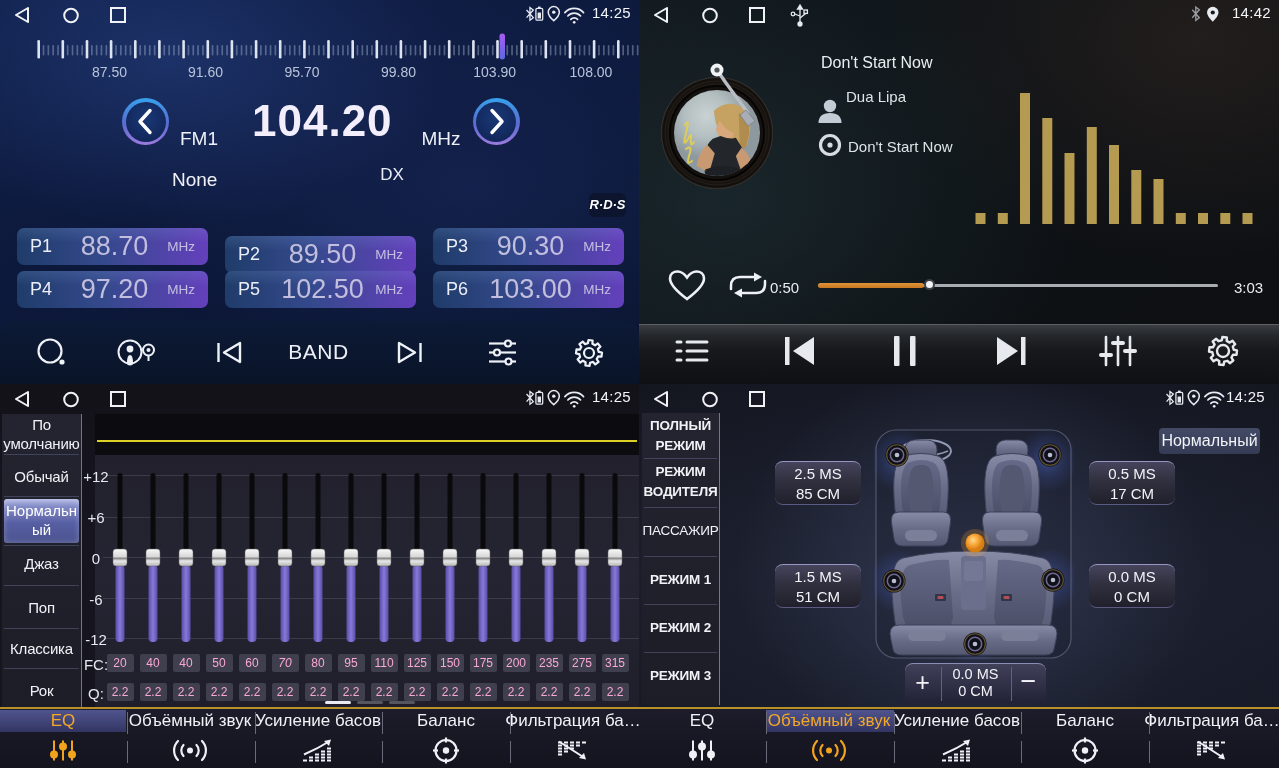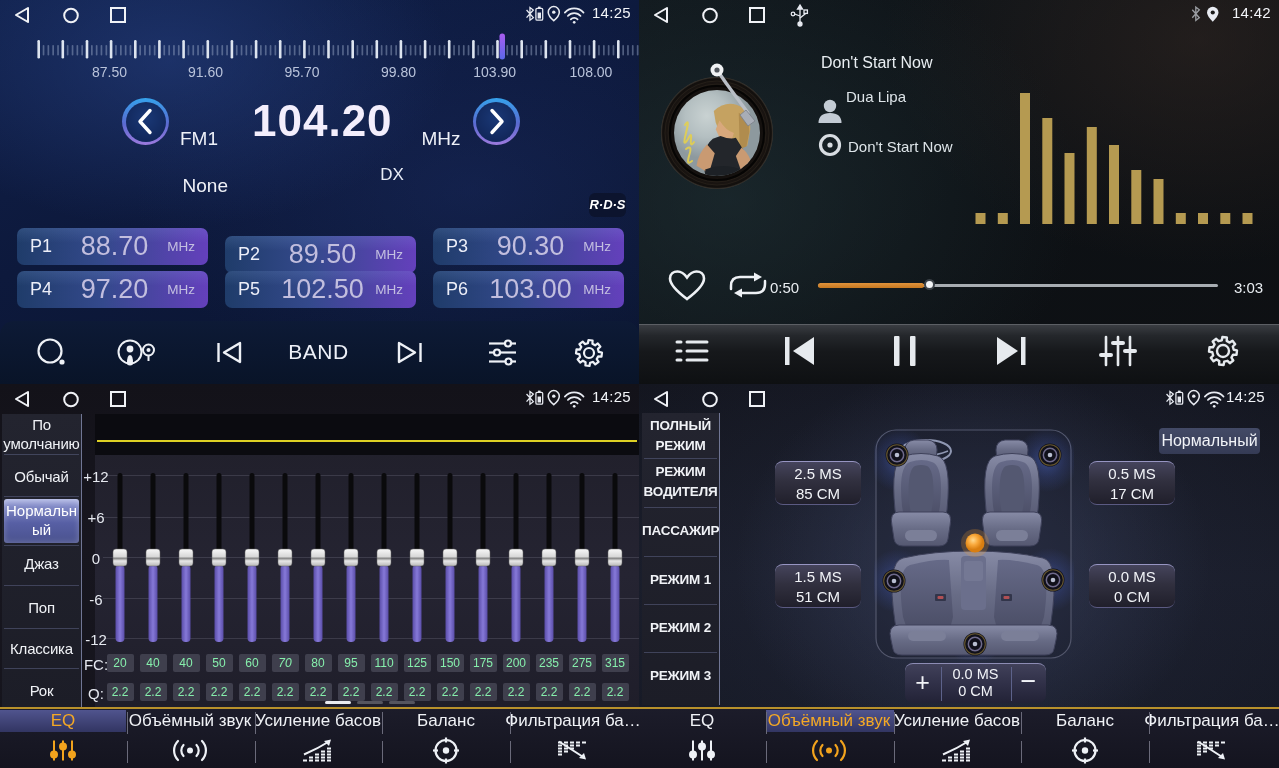--- a/index.html
+++ b/index.html
@@ -29,21 +29,21 @@
     linear-gradient(180deg, #13151e 0%, #181b27 50%, #141722 100%);
 }
 .statusbar { position:absolute; left:0; top:0; width:100%; height:30px; }
 .time { position:absolute; top:4px; font-size:15px; color:#f2f4f8; letter-spacing:0.3px; }
 svg { display:block; }
 
 
 .fm-big { position:absolute; left:252px; top:96px; width:135px; text-align:left; font-size:44px; font-weight:bold; color:#f3eefc; letter-spacing:1px; }
 .fm1 { position:absolute; left:174px; top:128px; width:50px; text-align:center; font-size:19px; color:#eef1f8; }
 .mhz { position:absolute; left:415px; top:128px; width:52px; text-align:center; font-size:19px; color:#eef1f8; }
-.none { position:absolute; left:172px; top:175px; width:56px; text-align:right; font-size:19px; color:#f0f2f8; }
+.none { position:absolute; left:172px; top:169px; width:56px; text-align:left; font-size:19px; color:#f0f2f8; }
 .dx { position:absolute; left:378px; top:165px; width:28px; text-align:center; font-size:17px; color:#e8ecf6; }
 .rds { position:absolute; left:589px; top:193px; width:37px; height:24px; background:#0c142e; border-radius:6px; color:#fff; font-size:13px; font-weight:bold; font-style:italic; text-align:center; line-height:24px; letter-spacing:0px; }
 .cbtn { position:absolute; width:47px; height:47px; border-radius:50%; background:linear-gradient(180deg,#35a2ec 0%, #5a6ad0 55%, #9d7ade 100%); }
 .cbtn .inner { position:absolute; left:3.5px; top:3.5px; width:40px; height:40px; border-radius:50%; background:radial-gradient(circle at 50% 40%, #1a3876 0%, #12285c 70%); }
 .cbtn svg { position:absolute; left:0; top:0; }
 .preset { position:absolute; width:191px; height:37px; border-radius:7px; background:linear-gradient(180deg, rgba(160,200,255,0.13), rgba(255,255,255,0) 40%), linear-gradient(90deg, #1f3c6a 0%, #34498c 45%, #6440bc 100%); }
 .preset .p { position:absolute; left:13px; top:8px; font-size:18px; color:#eceef8; }
 .preset .f { position:absolute; left:40px; top:2.5px; width:115px; text-align:center; font-size:27px; color:#c2bede; }
 .preset .u { position:absolute; right:13px; top:11px; font-size:13.5px; color:#c3bfe0; }
 .fmbar { position:absolute; left:0; top:321px; width:639px; height:63px; background:linear-gradient(180deg,#0d1a36 0%, #091428 100%); border-radius:14px 14px 0 0; }
@@ -67,21 +67,21 @@
 .tab-sel { position:absolute; top:1px; height:22px; background:linear-gradient(180deg,#50548e 0%, #323562 100%); }
 .tab-sep { position:absolute; width:1px; background:#6a6a7a; }
 .gold { color:#f4a825 !important; }
 
 
 .eq-zone { position:absolute; left:95px; top:30px; width:544px; height:293px; background:linear-gradient(180deg,#201f2a 0%, #252432 55%, #1f1e2a 100%); }
 .eq-curveband { position:absolute; left:95px; top:30px; width:544px; height:41px; background:#0b0b10; }
 .eq-yellow { position:absolute; left:97px; top:56px; width:540px; height:2px; background:#ddd024; }
 .eq-lab { position:absolute; left:82px; width:28px; text-align:center; font-size:15px; color:#e6e9f0; }
 .gridline { position:absolute; left:103px; width:536px; height:1px; background:rgba(150,150,170,0.22); }
-.fcq { position:absolute; width:27px; height:18px; background:#3f3f4d; border-radius:2px; color:#86efac; font-size:12px; text-align:center; line-height:18px; }
+.fcq { position:absolute; width:27px; height:18px; background:#3f3f4d; border-radius:2px; color:#f9a8d4; font-size:12px; text-align:center; line-height:18px; }
 .dash { position:absolute; top:317px; height:3px; border-radius:2px; }
 
 
 .vbtn { position:absolute; width:86px; height:44px; border-radius:8px; background:linear-gradient(180deg,#45445c 0%, #31303f 45%, #201f2b 100%); border-top:1.5px solid #9795c2; border-bottom:1px solid #5b5a82; text-align:center; color:#f2f4f8; font-size:15px; line-height:19.5px; padding-top:2px; }
 .normbtn { position:absolute; left:520px; top:44px; width:101px; height:26px; background:linear-gradient(180deg,#434a66,#353b55); border-radius:4px; color:#f2f4f8; font-size:16px; text-align:center; line-height:26px; }
 .pmctl { position:absolute; left:266px; top:278.5px; width:141px; height:40px; background:linear-gradient(180deg,#41415a 0%, #32324a 45%, #222236 100%); border-radius:8px; border-top:1.5px solid #8d8cb4; color:#f0f3f8; }
 </style>
 </head>
 <body>
 <div id="app">
@@ -787,21 +787,21 @@
               <path d="M8 21 a5.5 5.5 0 0 1 8 0"></path>
               <circle cx="12" cy="24.5" r="1.6" fill="#e8ebf2" stroke="none"></circle>
             </g>
           </g>
         </svg>
         <div class="time" style="right:14px">14:25</div>
       </div>
   <div class="sidebar" id="side4" style="left:3px; top:29px; width:78px; height:292px;">
         <div class="side-item" style="top:2.5px;font-size:13.5px;font-weight:bold;line-height:20px;letter-spacing:-0.2px;">ПОЛНЫЙ<br>РЕЖИМ</div>
         <div class="side-item" style="top:49px;font-size:13.5px;font-weight:bold;line-height:20px;letter-spacing:-0.2px;">РЕЖИМ<br>ВОДИТЕЛЯ</div>
-        <div class="side-item" style="top:108px;font-size:13.5px;font-weight:bold;line-height:20px;letter-spacing:-0.2px;">ПАССАЖИР</div>
+        <div class="side-item" style="top:108px;font-size:13.5px;font-weight:normal;line-height:20px;letter-spacing:-0.2px;">ПАССАЖИР</div>
         <div class="side-item" style="top:157px;font-size:13.5px;font-weight:bold;line-height:20px;letter-spacing:-0.2px;">РЕЖИМ 1</div>
         <div class="side-item" style="top:205px;font-size:13.5px;font-weight:bold;line-height:20px;letter-spacing:-0.2px;">РЕЖИМ 2</div>
         <div class="side-item" style="top:253px;font-size:13.5px;font-weight:bold;line-height:20px;letter-spacing:-0.2px;">РЕЖИМ 3</div>
         <div class="side-sep" style="top:45px;"></div>
         <div class="side-sep" style="top:93.5px;"></div>
         <div class="side-sep" style="top:142.5px;"></div>
         <div class="side-sep" style="top:191px;"></div>
         <div class="side-sep" style="top:239px;"></div>
       </div>
   <div class="normbtn">Нормальный</div>

